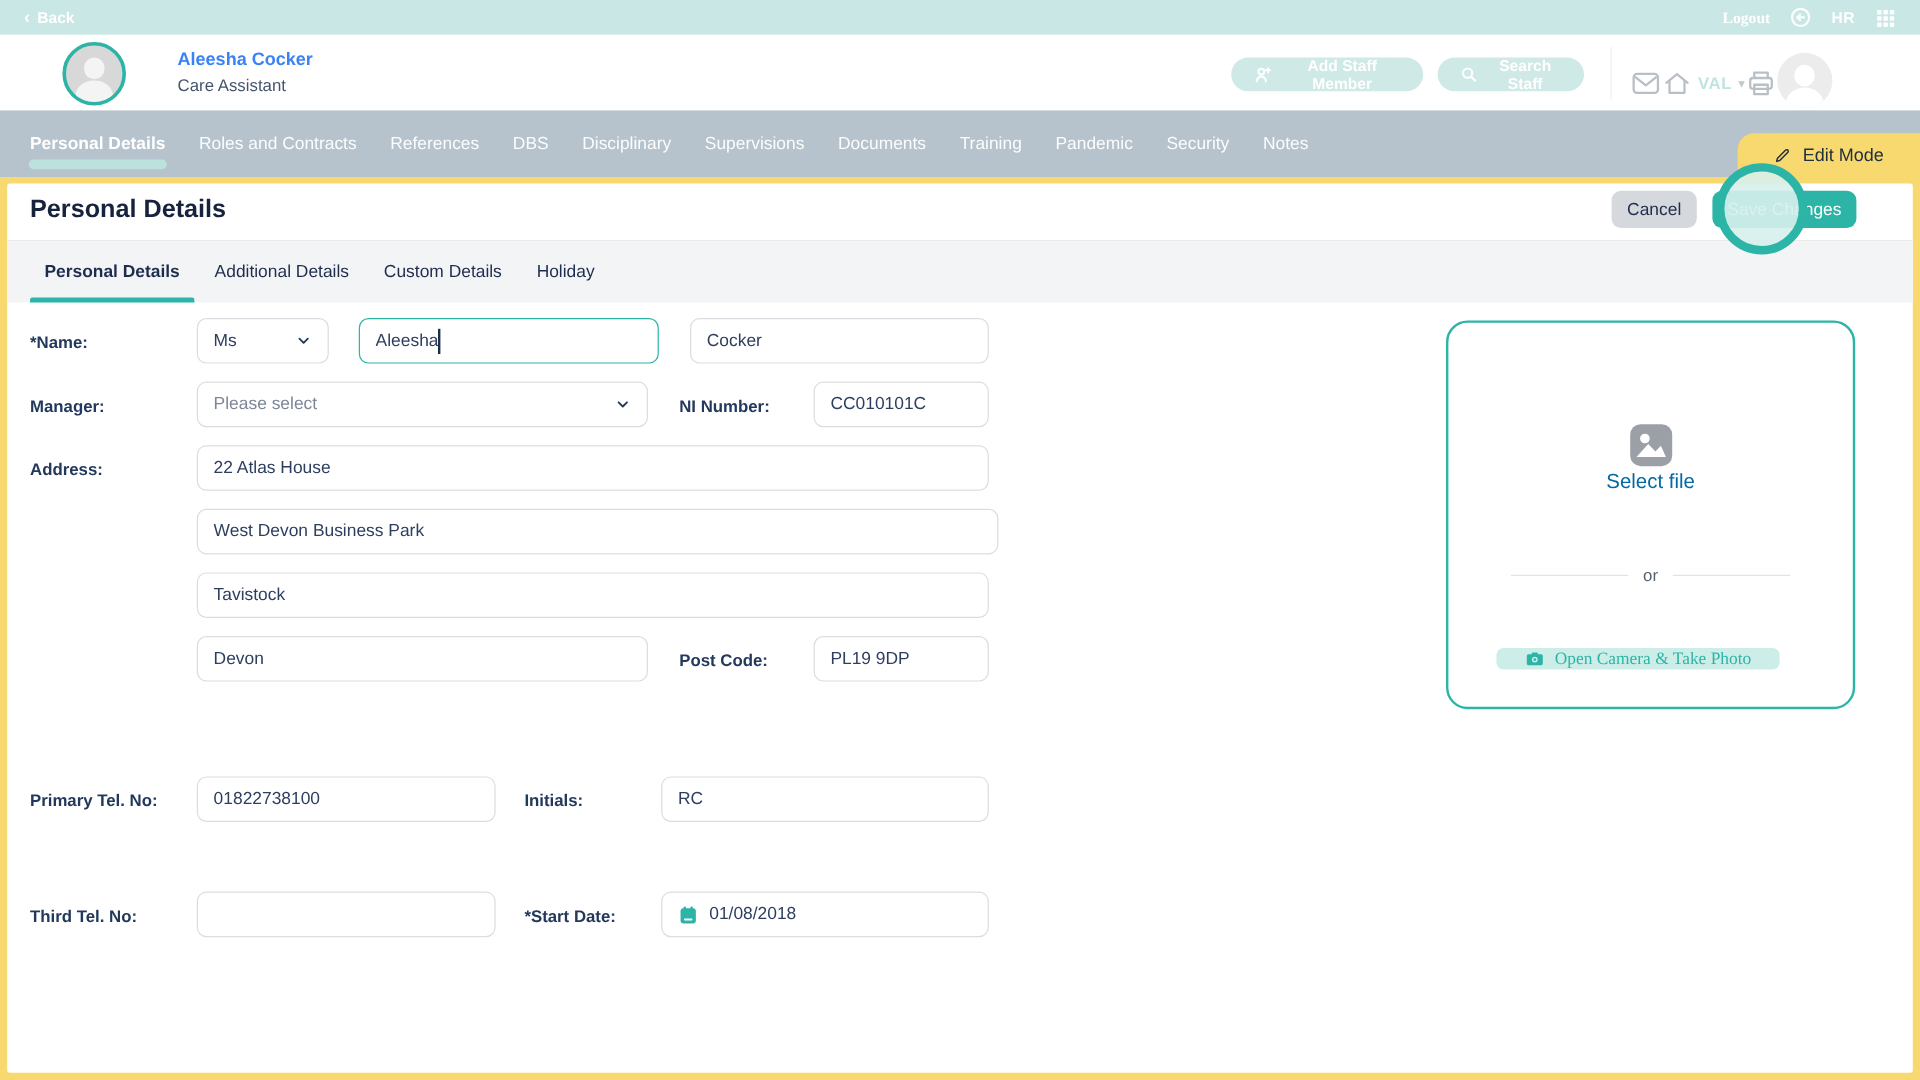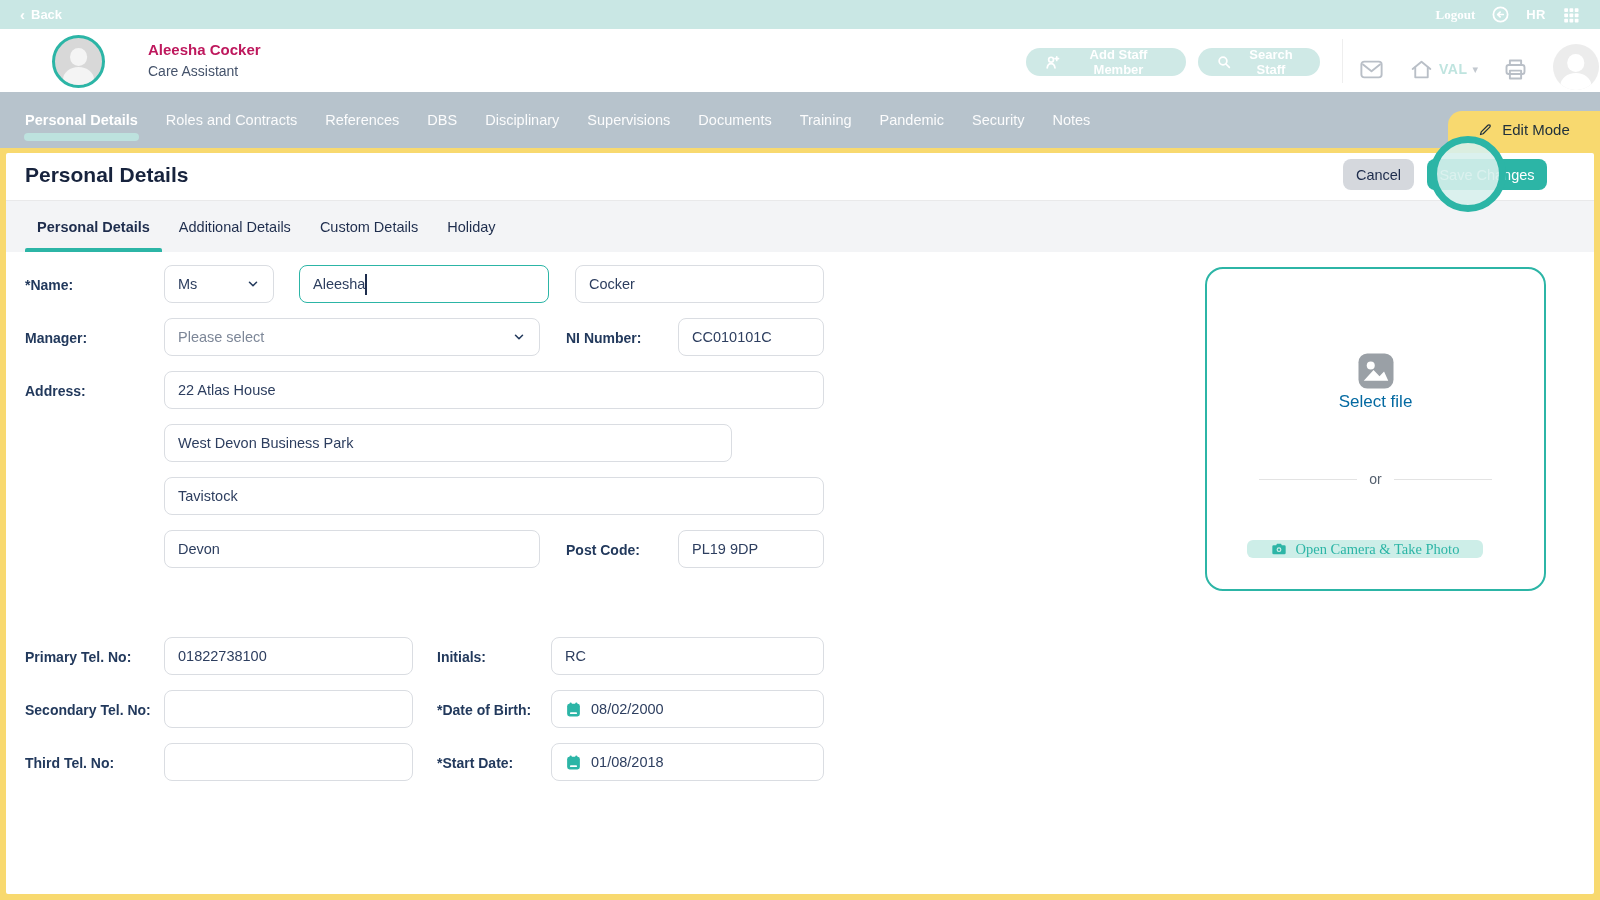--- a/index.html
+++ b/index.html
@@ -26,32 +26,32 @@
   .avatar-main {
     position:absolute; left:52px; top:6px; width:53px; height:53px; border-radius:50%;
     border:3px solid #2cb5a6; background:#d8d8d8; overflow:hidden;
   }
   .person { position:relative; width:100%; height:100%; }
   .person::before { content:""; position:absolute; left:50%; top:22%; width:38%; height:38%;
     transform:translateX(-50%); border-radius:50%; background:#f4f4f4; }
   .person::after { content:""; position:absolute; left:50%; top:62%; width:68%; height:55%;
     transform:translateX(-50%); border-radius:50%; background:#f4f4f4; }
   .who { position:absolute; left:148px; top:12px; }
-  .who .nm { font-size:15px; font-weight:700; color:#be185d; }
+  .who .nm { font-size:15px; font-weight:700; color:#3b82f6; }
   .who .rl { font-size:14px; color:#45536b; margin-top:5px; }
   .pill-btn {
     position:absolute; top:19px; height:28px; border:none; border-radius:14px;
     background:#cfe9e6; color:#fff; font-weight:700; font-size:13px;
     display:flex; align-items:center; gap:8px; padding:0 18px;
     font-family:inherit; cursor:pointer;
   }
   .add-staff { left:1026px; width:160px; }
   .search-staff { left:1198px; width:122px; }
   .header-divider { position:absolute; left:1342px; top:10px; width:1px; height:44px; background:#eeeeee; }
-  .header-icons { position:absolute; left:1358px; top:17px; display:flex; align-items:center; gap:24px; color:#b9bfc7; }
+  .header-icons { position:absolute; left:1358px; top:17px; display:flex; align-items:center; gap:0; color:#b9bfc7; }
   .site-group { display:flex; align-items:center; gap:5px; cursor:pointer; }
   .site-label { color:#bfe4df; font-weight:700; font-size:14px; letter-spacing:.5px; }
   .site-caret { color:#c2c8cf; font-size:11px; }
   .avatar-sm { width:46px; height:46px; border-radius:50%; background:#ececec; overflow:hidden; position:relative; top:-2px; }
   .avatar-sm .person::before, .avatar-sm .person::after { background:#fff; }
 
   
   .navbar { position:absolute; top:92px; left:0; width:1600px; height:56px; background:#b7c3cc; }
   .nav-tabs { display:flex; align-items:center; height:100%; padding-left:25px; gap:28px; }
   .nav-tab { position:relative; color:rgba(255,255,255,.95); font-size:14.5px; cursor:pointer; padding:4px 0; white-space:nowrap; }
@@ -285,55 +285,39 @@
         </div>
         <div class="flabel col2">NI Number:</div>
         <input class="inp" style="left: 672px; width: 146px;" value="CC010101C">
       </div>
 
       <div class="frow" style="top:119px;">
         <div class="flabel">Address:</div>
         <input class="inp" style="left: 158px; width: 660px;" value="22 Atlas House">
       </div>
       <div class="frow" style="top:172px;">
-        <input class="inp" style="left: 158px; width: 568px;" value="West Devon Business Park">
+        <input class="inp" style="left: 158px; width: 668px;" value="West Devon Business Park">
       </div>
       <div class="frow" style="top:225px;">
         <input class="inp" style="left: 158px; width: 660px;" value="Tavistock">
       </div>
       <div class="frow" style="top:278px;">
         <input class="inp" style="left: 158px; width: 376px;" value="Devon">
         <div class="flabel col2">Post Code:</div>
         <input class="inp" style="left: 672px; width: 146px;" value="PL19 9DP">
       </div>
 
 
-      <div class="frow" style="top:385px;">
+      <div class="frow" style="top:395px;">
         <div class="flabel">Primary Tel. No:</div>
         <input class="inp" style="left: 158px; width: 249px;" value="01822738100">
         <div class="flabel col2b">Initials:</div>
         <input class="inp" style="left: 545px; width: 273px;" value="RC">
       </div>
 
-      <div class="frow" style="top:438px;">
-        <div class="flabel">Secondary Tel. No:</div>
-        <input class="inp" style="left: 158px; width: 249px;">
-        <div class="flabel col2b">*Date of Birth:</div>
-        <div class="inp fake-inp" style="left:545px; width:273px;">
-          <span class="cal-ic">
-            <svg width="17" height="17" viewBox="0 0 24 24">
-                <rect x="6.5" y="2" width="3" height="5" rx="1.5" fill="#2cb5a6"></rect>
-                <rect x="14.5" y="2" width="3" height="5" rx="1.5" fill="#2cb5a6"></rect>
-                <rect x="3" y="4" width="18" height="18" rx="3.5" fill="#2cb5a6"></rect>
-                <rect x="7" y="16" width="10" height="2.4" rx="1.2" fill="#fff"></rect>
-              </svg>
-          </span>
-          <span>08/02/2000</span>
-        </div>
-      </div>
 
       <div class="frow" style="top:491px;">
         <div class="flabel">Third Tel. No:</div>
         <input class="inp" style="left: 158px; width: 249px;">
         <div class="flabel col2b">*Start Date:</div>
         <div class="inp fake-inp" style="left:545px; width:273px;">
           <span class="cal-ic">
             <svg width="17" height="17" viewBox="0 0 24 24">
                 <rect x="6.5" y="2" width="3" height="5" rx="1.5" fill="#2cb5a6"></rect>
                 <rect x="14.5" y="2" width="3" height="5" rx="1.5" fill="#2cb5a6"></rect>

